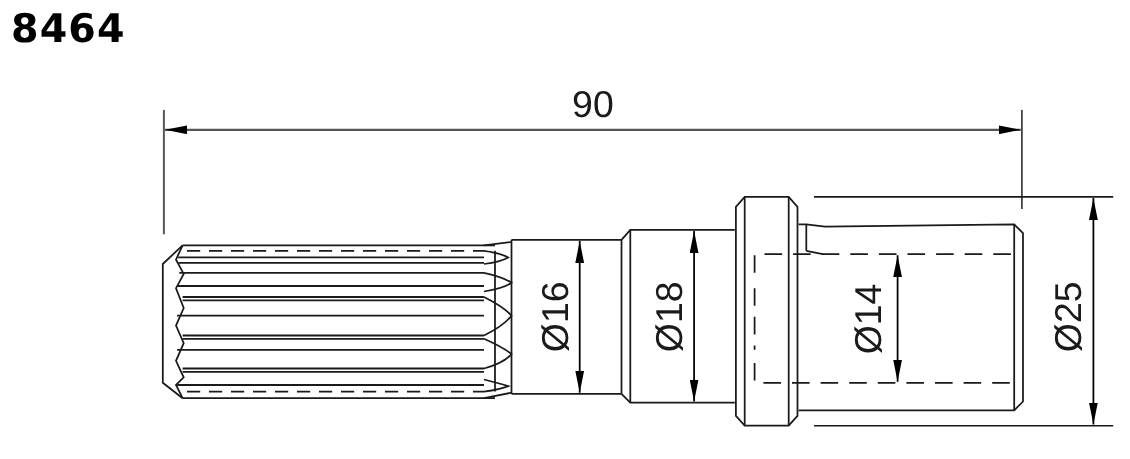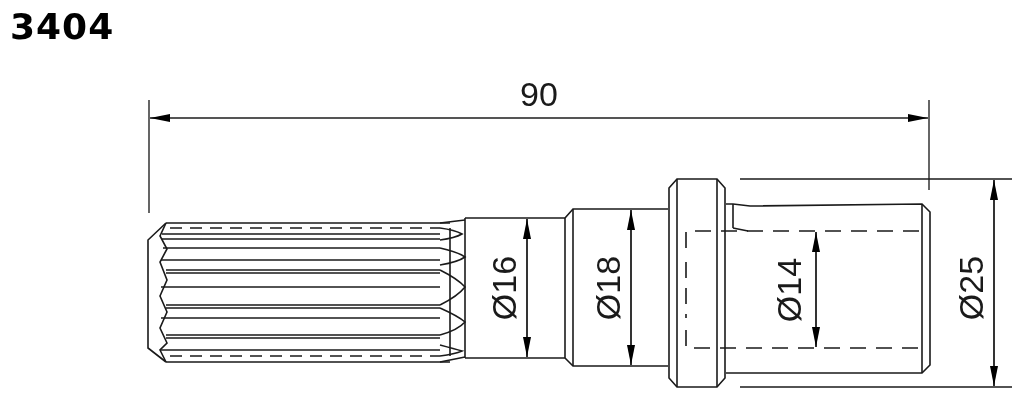--- a/index.html
+++ b/index.html
@@ -4,21 +4,21 @@
   <style>
     html, body { margin: 0; padding: 0; background: #ffffff; }
     body { width: 1027px; height: 417px; position: relative; overflow: hidden; font-family: "Liberation Sans", sans-serif; }
     .part-number { position: absolute; left: 10px; top: 6px; font-family: "DejaVu Sans", sans-serif; font-weight: bold; font-size: 36px; color: #000; letter-spacing: 1px; }
     svg.drawing { position: absolute; left: 0; top: 0; }
     .dim-text { font-family: "Liberation Sans", sans-serif; font-size: 34px; fill: #1a1a1a; }
   </style>
 </head>
 <body>
 
-<div class="part-number">3404</div>
+<div class="part-number">8464</div>
 
 <svg class="drawing" width="1027" height="417" viewBox="0 0 1027 417">
   <defs>
     <marker id="arrow" viewBox="0 0 20 8" refX="20" refY="4" markerWidth="20" markerHeight="8" orient="auto-start-reverse" markerUnits="userSpaceOnUse">
       <path d="M0,0 L20,4 L0,8 Z" fill="#000"></path>
     </marker>
   </defs>
 
   <g>
     <line x1="149" y1="100" x2="149" y2="213" stroke="#555" stroke-width="1.8"></line>

